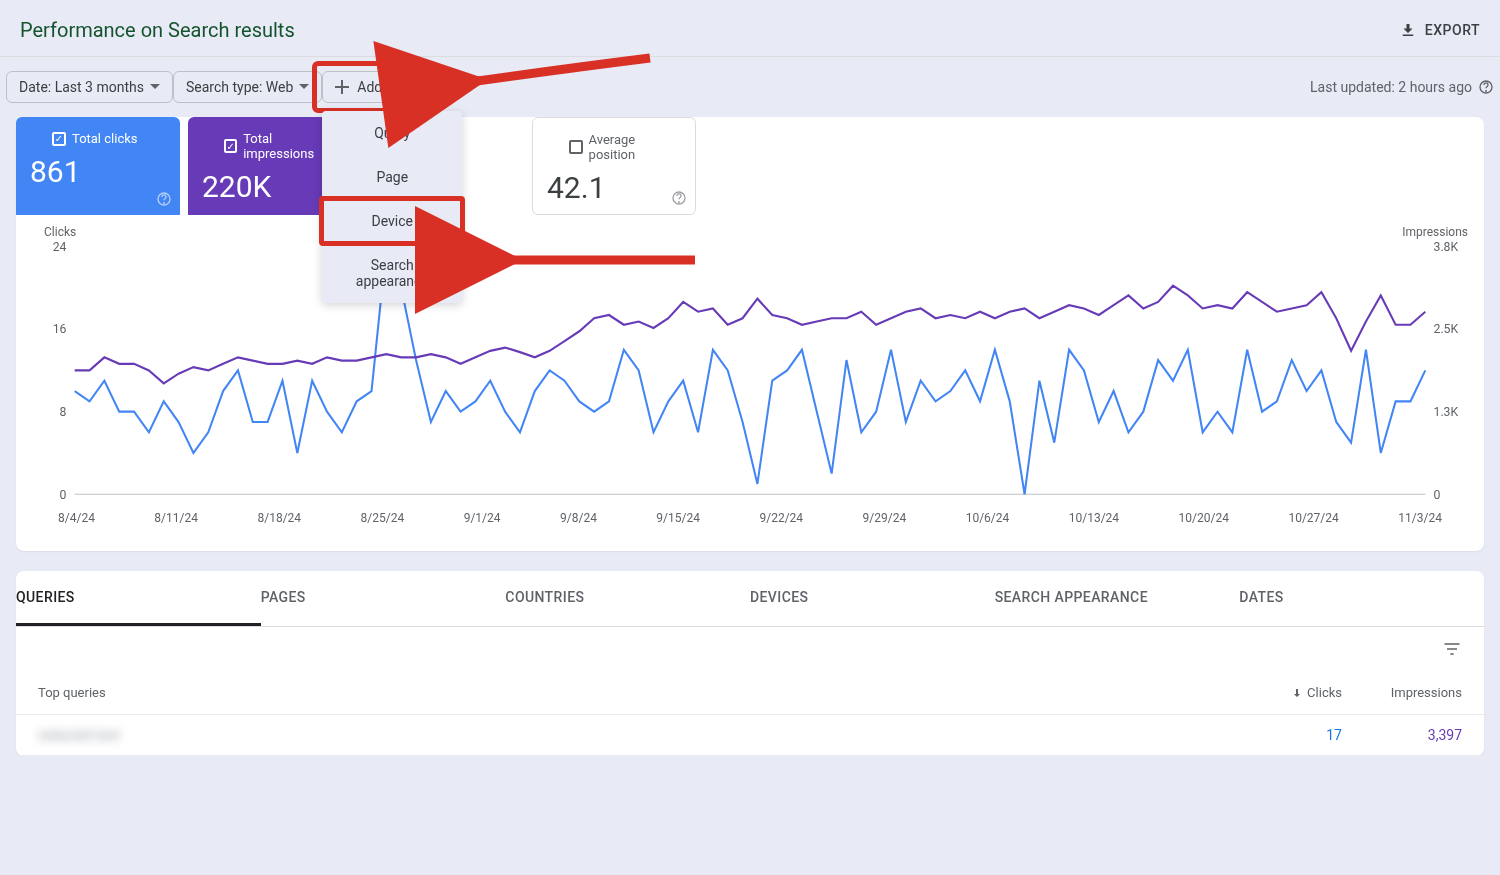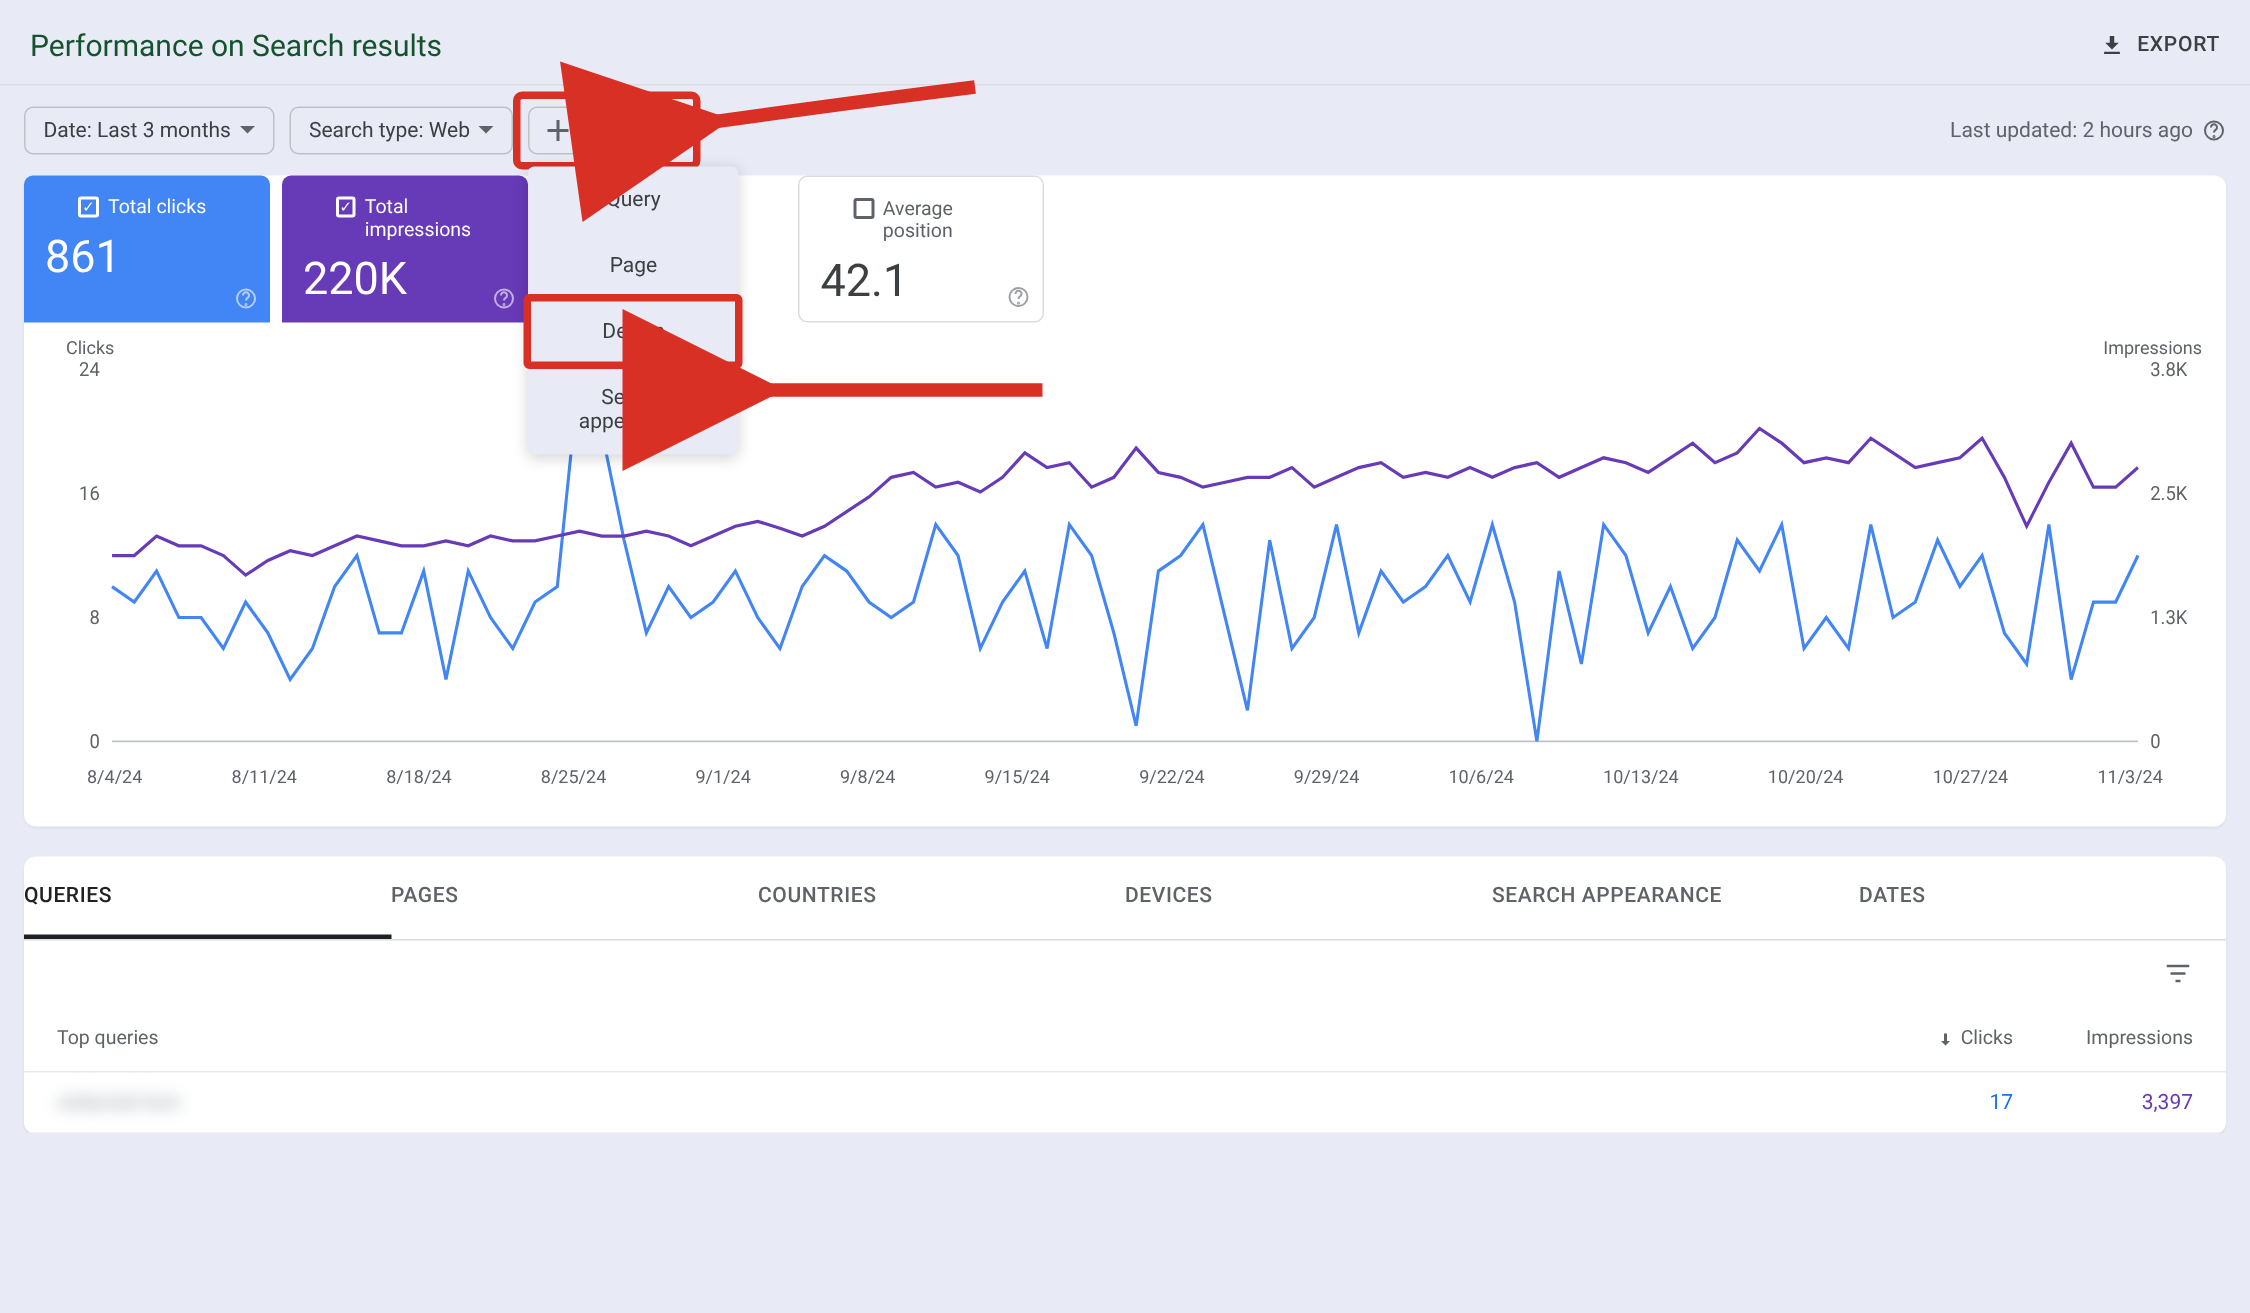--- a/index.html
+++ b/index.html
@@ -4,21 +4,21 @@
 <style>
 * { margin: 0; padding: 0; box-sizing: border-box; font-family: Roboto, Arial, sans-serif; }
 body { background: #e8eaf6; color: #202124; width: 1500px; }
 
 
 .header { display: flex; justify-content: space-between; align-items: center; padding: 18px 20px 14px; border-bottom: 1px solid #dadce0; }
 .header h1 { font-size: 20px; font-weight: 400; color: #14532d; }
 .export-btn { display: flex; align-items: center; gap: 8px; font-size: 14px; font-weight: 500; letter-spacing: .5px; color: #3c4043; cursor: pointer; }
 
 
-.filters { display: flex; align-items: center; padding: 14px 16px; gap: 10px; }
+.filters { display: flex; align-items: center; padding: 14px 6px; }
 .chip { display: flex; align-items: center; gap: 6px; padding: 7px 12px; border: 1px solid #bdc1c6; border-radius: 6px; font-size: 14px; color: #3c4043; background: transparent; cursor: pointer; }
 .chip.add-filter { gap: 8px; }
 .add-filter-wrap { position: relative; }
 .highlight-box { position: absolute; border: 5px solid #d93025; border-radius: 6px; pointer-events: none; }
 .highlight-addfilter { top: -10px; left: -10px; right: -10px; bottom: -10px; }
 
 .last-updated { margin-left: auto; font-size: 14px; color: #5f6368; display: flex; align-items: center; gap: 6px; }
 
 
 .dropdown { position: absolute; top: 40px; left: 0; width: 140px; background: #e8eaf6; box-shadow: 0 2px 10px rgba(0,0,0,.18); border-radius: 4px; z-index: 20; text-align: center; }
@@ -34,21 +34,21 @@
 
 
 .card { background: #fff; margin: 0 16px; border-radius: 8px; box-shadow: 0 1px 2px rgba(0,0,0,.06); }
 
 
 .metrics { display: flex; gap: 8px; padding: 0; }
 .metric { width: 164px; height: 98px; padding: 14px 14px; border-radius: 6px 6px 0 0; position: relative; }
 .metric.clicks { background: #4285f4; color: #fff; }
 .metric.impr { background: #673ab7; color: #fff; }
 .metric.plain { background: #fff; border: 1px solid #dadce0; border-radius: 6px; }
-.metric-label { font-size: 13px; display: flex; align-items: flex-start; gap: 6px; padding-left: 22px; }
+.metric-label { font-size: 13px; display: flex; align-items: center; gap: 6px; padding-left: 22px; }
 .metric-value { font-size: 30px; font-weight: 400; margin-top: 8px; }
 .metric.plain .metric-label { color: #5f6368; }
 .metric.plain .metric-value { color: #3c4043; }
 .help-ic { position: absolute; bottom: 8px; right: 8px; opacity: .6; }
 .checkbox { width: 14px; height: 14px; border: 2px solid currentColor; border-radius: 2px; display: inline-flex; align-items: center; justify-content: center; }
 .checkbox.checked::after { content: "✓"; font-size: 10px; }
 
 
 .chart-wrap { padding: 10px 28px 10px 28px; position: relative; }
 .y-left-label { position: absolute; left: 28px; top: 10px; font-size: 12px; color: #5f6368; }

